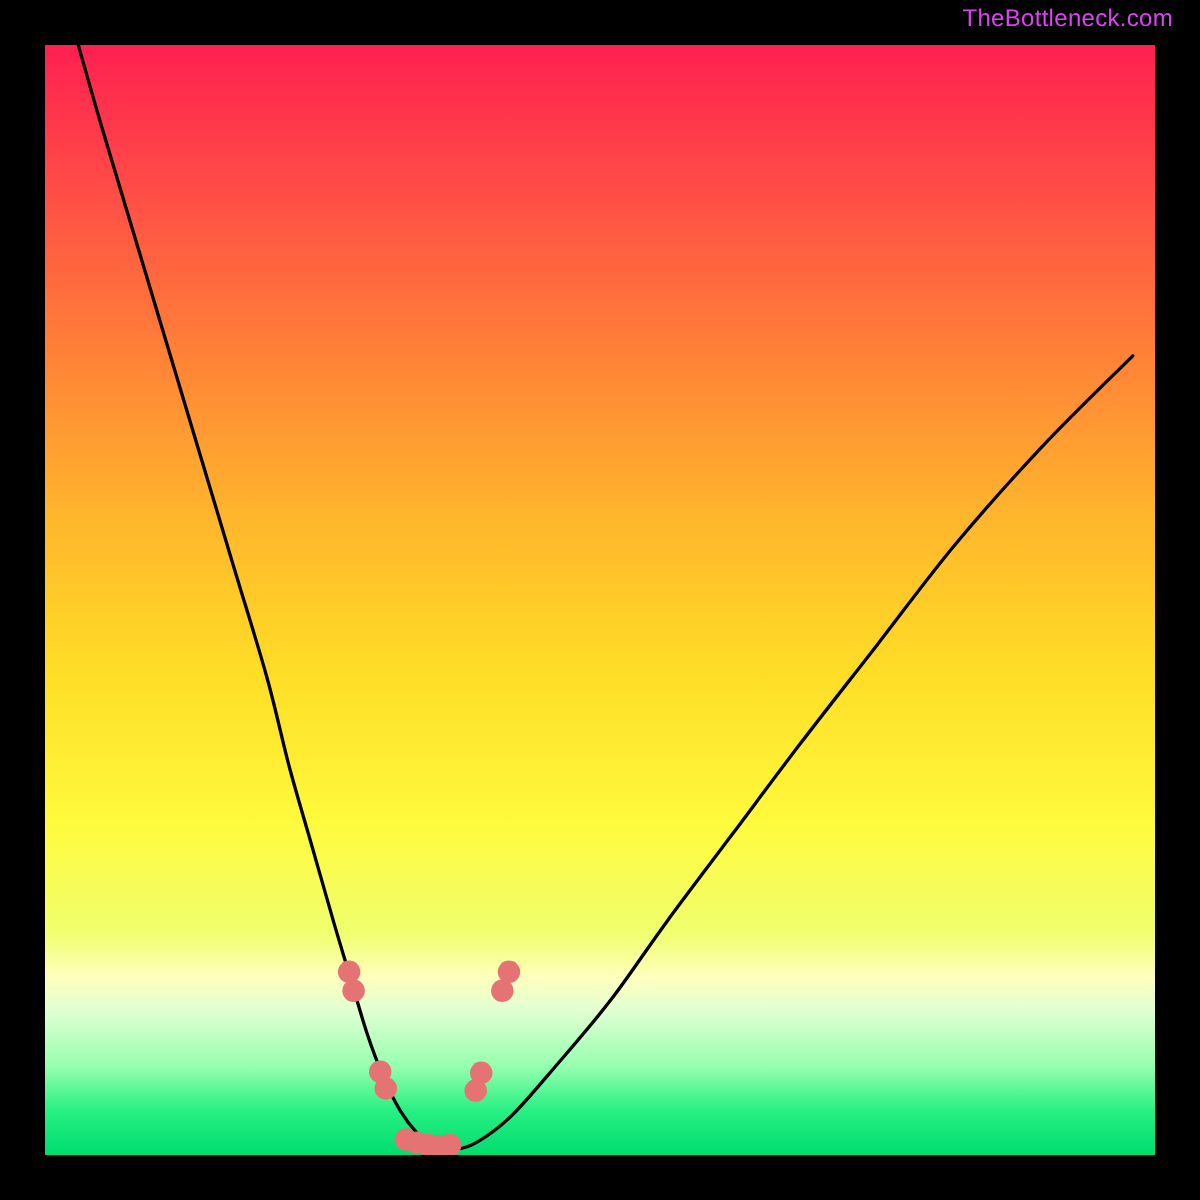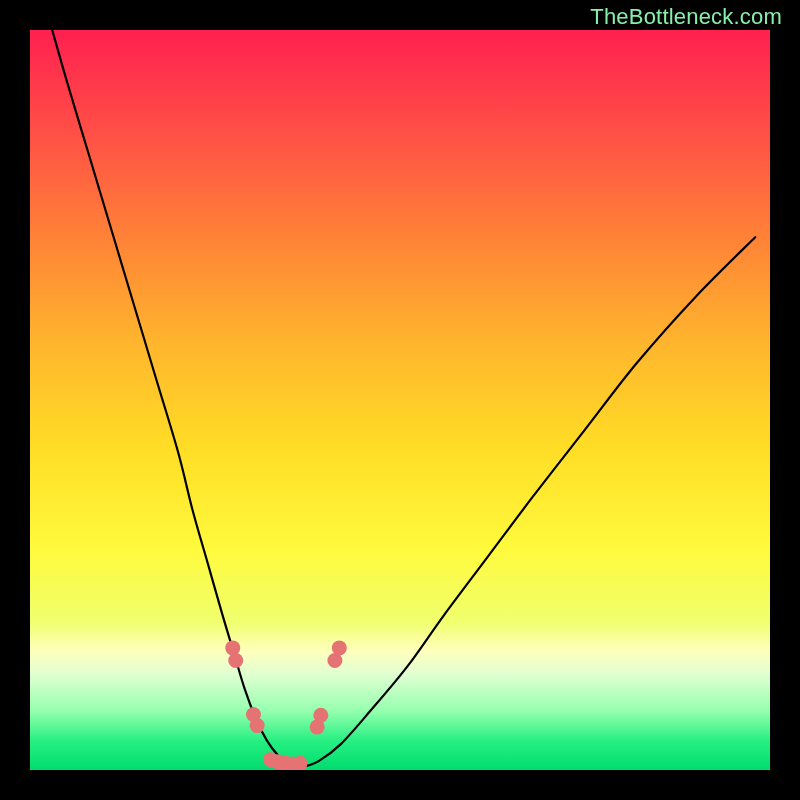--- a/index.html
+++ b/index.html
@@ -37,22 +37,22 @@
         rgb(225, 255, 210) 87%,
         rgb(150, 255, 175) 92%,
         rgb(40, 240, 130) 96%,
         rgb(0, 220, 110) 100%
       );
   }
   .watermark {
     position: absolute;
     top: 4px;
     right: 18px;
-    color: #86efac;
-    font-size: 22px;
+    color: #d946ef;
+    font-size: 16px;
     font-weight: 500;
     -webkit-user-select: none;
     user-select: none;
     letter-spacing: 0.2px;
   }
   svg.overlay {
     position: absolute;
     left: 0;
     top: 0;
     width: 740px;

